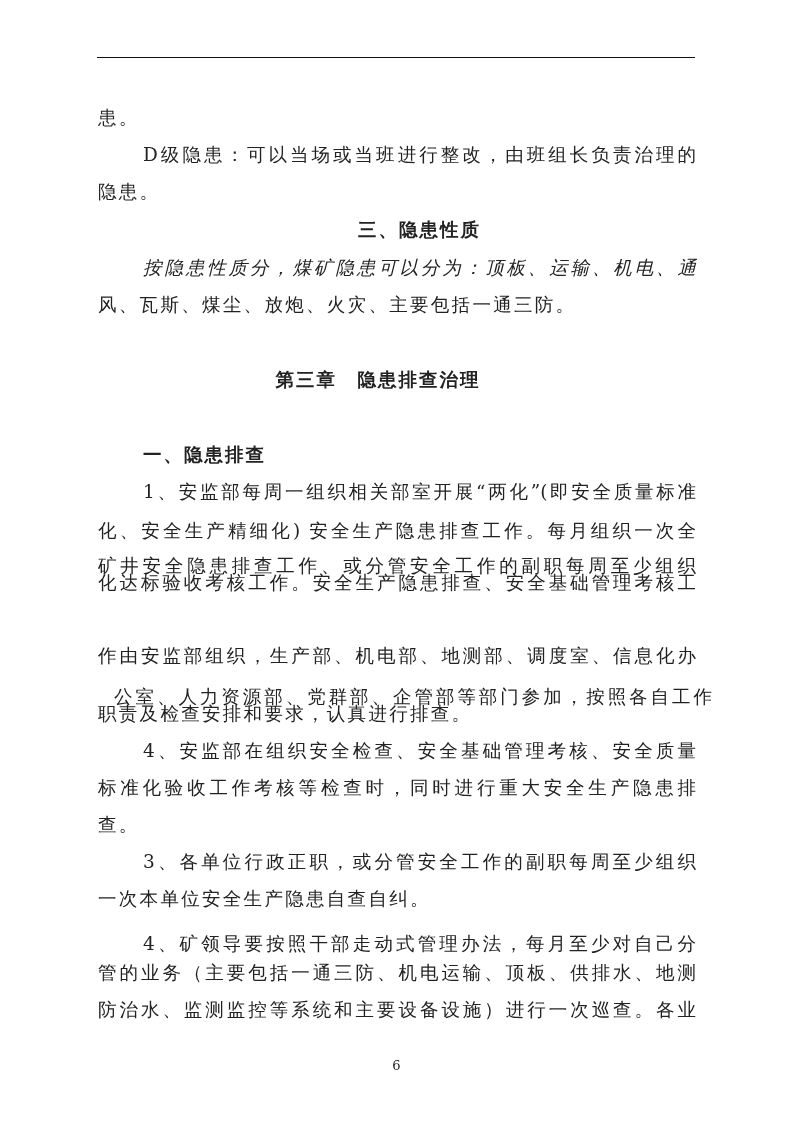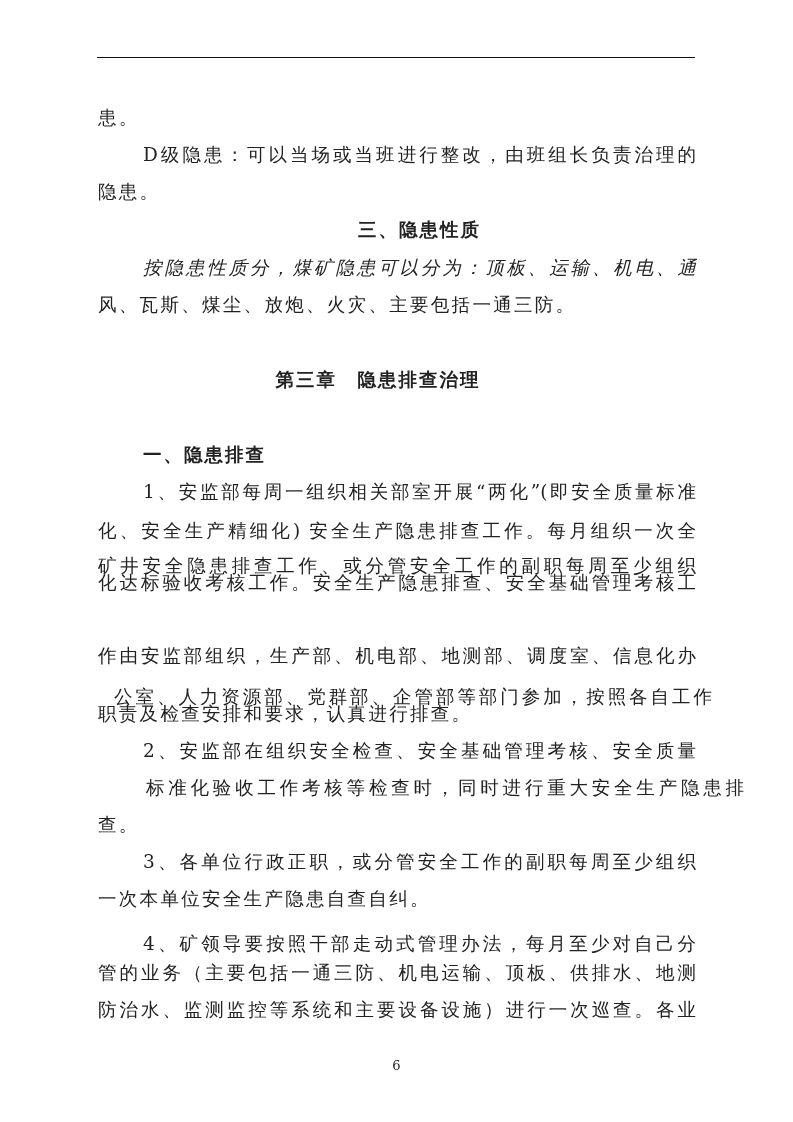--- a/index.html
+++ b/index.html
@@ -44,22 +44,22 @@
     <div class="line indent justify" style="top: 253px; font-style: italic;">按隐患性质分，煤矿隐患可以分为：顶板、运输、机电、通</div>
     <div class="line" style="top: 290px;">风、瓦斯、煤尘、放炮、火灾、主要包括一通三防。</div>
     <div class="line heading indent" style="top: 440px;">一、隐患排查</div>
     <div class="line indent justify" style="top: 477px;">1、安监部每周一组织相关部室开展“两化”(即安全质量标准</div>
     <div class="line justify" style="top: 492px; margin-top: 24px;">化、安全生产精细化) 安全生产隐患排查工作。每月组织一次全</div>
     <div class="line justify" style="top: 551px;">矿井安全隐患排查工作、或分管安全工作的副职每周至少组织</div>
     <div class="line justify" style="top: 568px;">化达标验收考核工作。安全生产隐患排查、安全基础管理考核工</div>
     <div class="line justify" style="top: 641px;">作由安监部组织，生产部、机电部、地测部、调度室、信息化办</div>
     <div class="line justify" style="top: 682px; margin-left: 16px;">公室、人力资源部、党群部、企管部等部门参加，按照各自工作</div>
     <div class="line" style="top: 699px;">职责及检查安排和要求，认真进行排查。</div>
-    <div class="line indent justify" style="top: 736px;">2、安监部在组织安全检查、安全基础管理考核、安全质量</div>
-    <div class="line justify" style="top: 773px; margin-left: 48px;">标准化验收工作考核等检查时，同时进行重大安全生产隐患排</div>
+    <div class="line indent justify" style="top: 736px;">4、安监部在组织安全检查、安全基础管理考核、安全质量</div>
+    <div class="line justify" style="top: 773px;">标准化验收工作考核等检查时，同时进行重大安全生产隐患排</div>
     <div class="line" style="top: 810px;">查。</div>
     <div class="line indent justify" style="top: 847px;">3、各单位行政正职，或分管安全工作的副职每周至少组织</div>
     <div class="line" style="top: 884px;">一次本单位安全生产隐患自查自纠。</div>
     <div class="line indent justify" style="top: 885px; margin-top: 44px;">4、矿领导要按照干部走动式管理办法，每月至少对自己分</div>
     <div class="line justify" style="top: 958px;">管的业务（主要包括一通三防、机电运输、顶板、供排水、地测</div>
     <div class="line justify" style="top: 995px;">防治水、监测监控等系统和主要设备设施）进行一次巡查。各业</div>
   </div>
 
 <div class="chapter">第三章　隐患排查治理</div>
 

